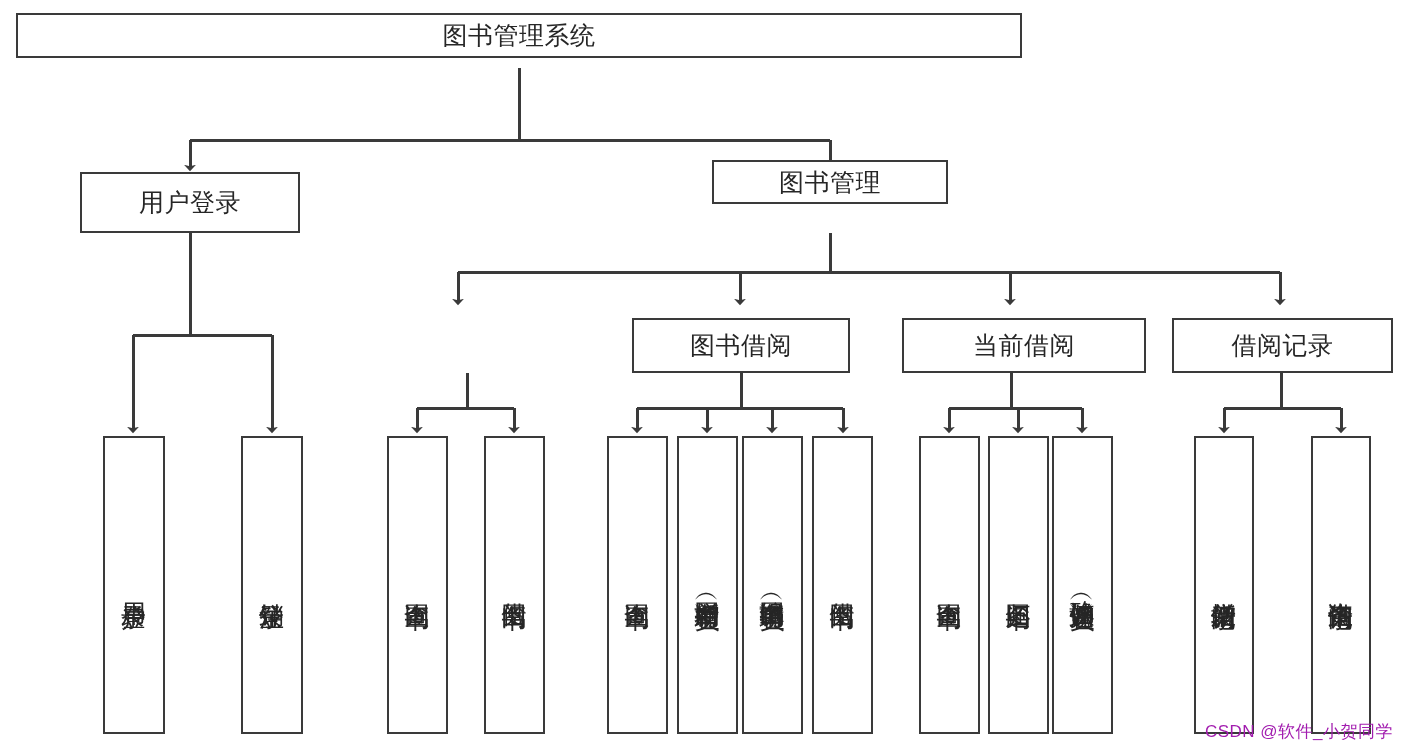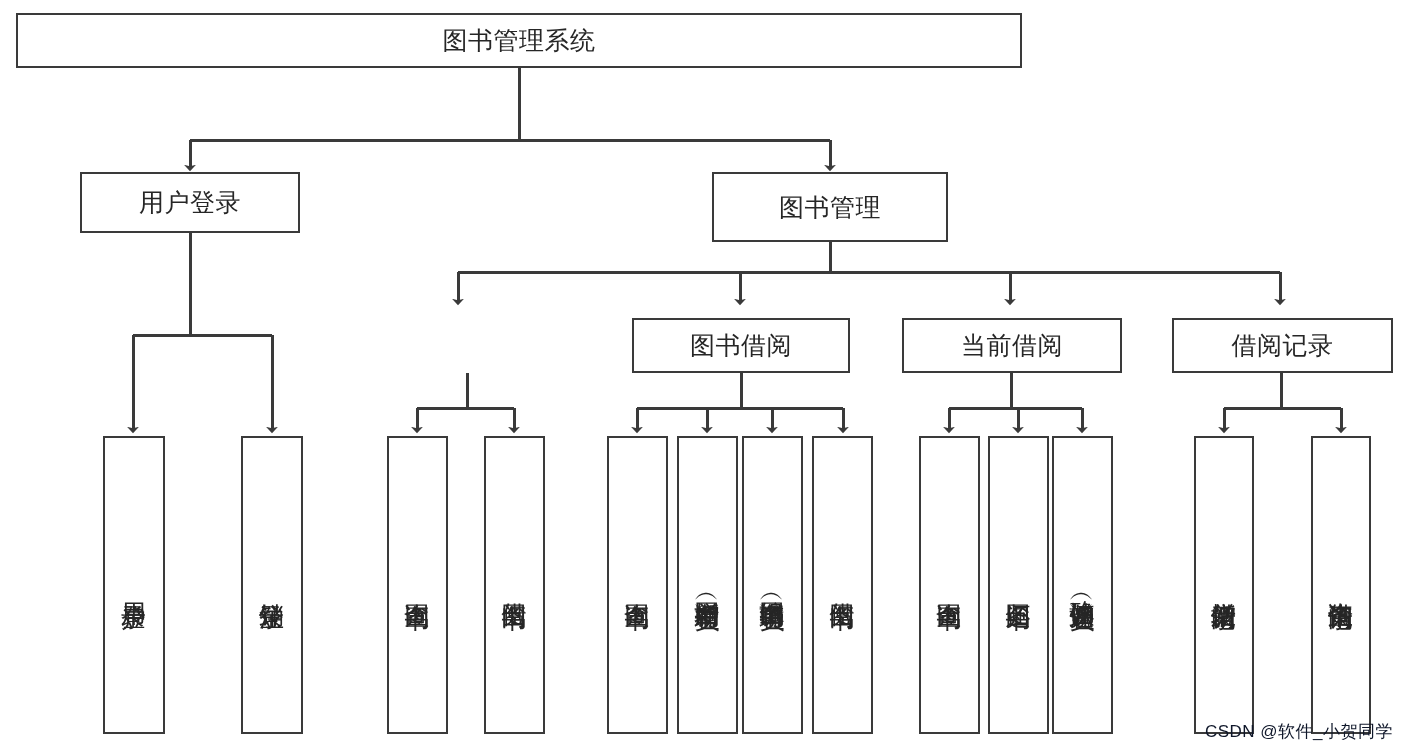--- a/index.html
+++ b/index.html
@@ -53,21 +53,21 @@
     writing-mode: vertical-rl;
     text-orientation: upright;
     display: block;
     text-align: center;
   }
   .watermark {
     position: absolute;
     right: 12px;
     bottom: 4px;
     font-size: 17px;
-    color: #0f172a;
+    color: #a21caf;
     white-space: nowrap;
     z-index: 5;
     letter-spacing: 0.5px;
   }
 </style>
 </head>
 <body>
 
 <div id="canvas">
 
@@ -115,35 +115,35 @@
       <path d="M1082,408 L1082,430" marker-end="url(#arrowhead)"></path>
 
       <path d="M1281,373 L1281,408"></path>
       <path d="M1224,408 L1341,408"></path>
       <path d="M1224,408 L1224,430" marker-end="url(#arrowhead)"></path>
       <path d="M1341,408 L1341,430" marker-end="url(#arrowhead)"></path>
 
     </g>
   </svg>
 
-  <div class="node horiz" style="left:16px; top:13px; width:1006px; height:55px;">
+  <div class="node horiz" style="left:16px; top:13px; width:1006px; height:45px;">
     <span>图书管理系统</span>
   </div>
 
   <div class="node horiz" style="left:80px; top:172px; width:220px; height:61px;">
     <span>用户登录</span>
   </div>
-  <div class="node horiz" style="left:712px; top:172px; width:236px; height:70px;align-items:center;">
+  <div class="node horiz" style="left:712px; top:160px; width:236px; height:44px;align-items:center;">
     <span>图书管理</span>
   </div>
 
   <div class="node horiz" style="left:632px; top:318px; width:218px; height:55px;justify-content:center;">
     <span>图书借阅</span>
   </div>
-  <div class="node horiz" style="left:902px; top:318px; width:220px; height:55px;">
+  <div class="node horiz" style="left:902px; top:318px; width:244px; height:55px;">
     <span>当前借阅</span>
   </div>
   <div class="node horiz" style="left:1172px; top:318px; width:221px; height:55px;">
     <span>借阅记录</span>
   </div>
 
   <div class="node vert" style="left:103px; top:436px; width:62px; height:298px;">
     <span class="vtext">用户登录</span>
   </div>
   <div class="node vert" style="left:241px; top:436px; width:62px; height:298px;">

